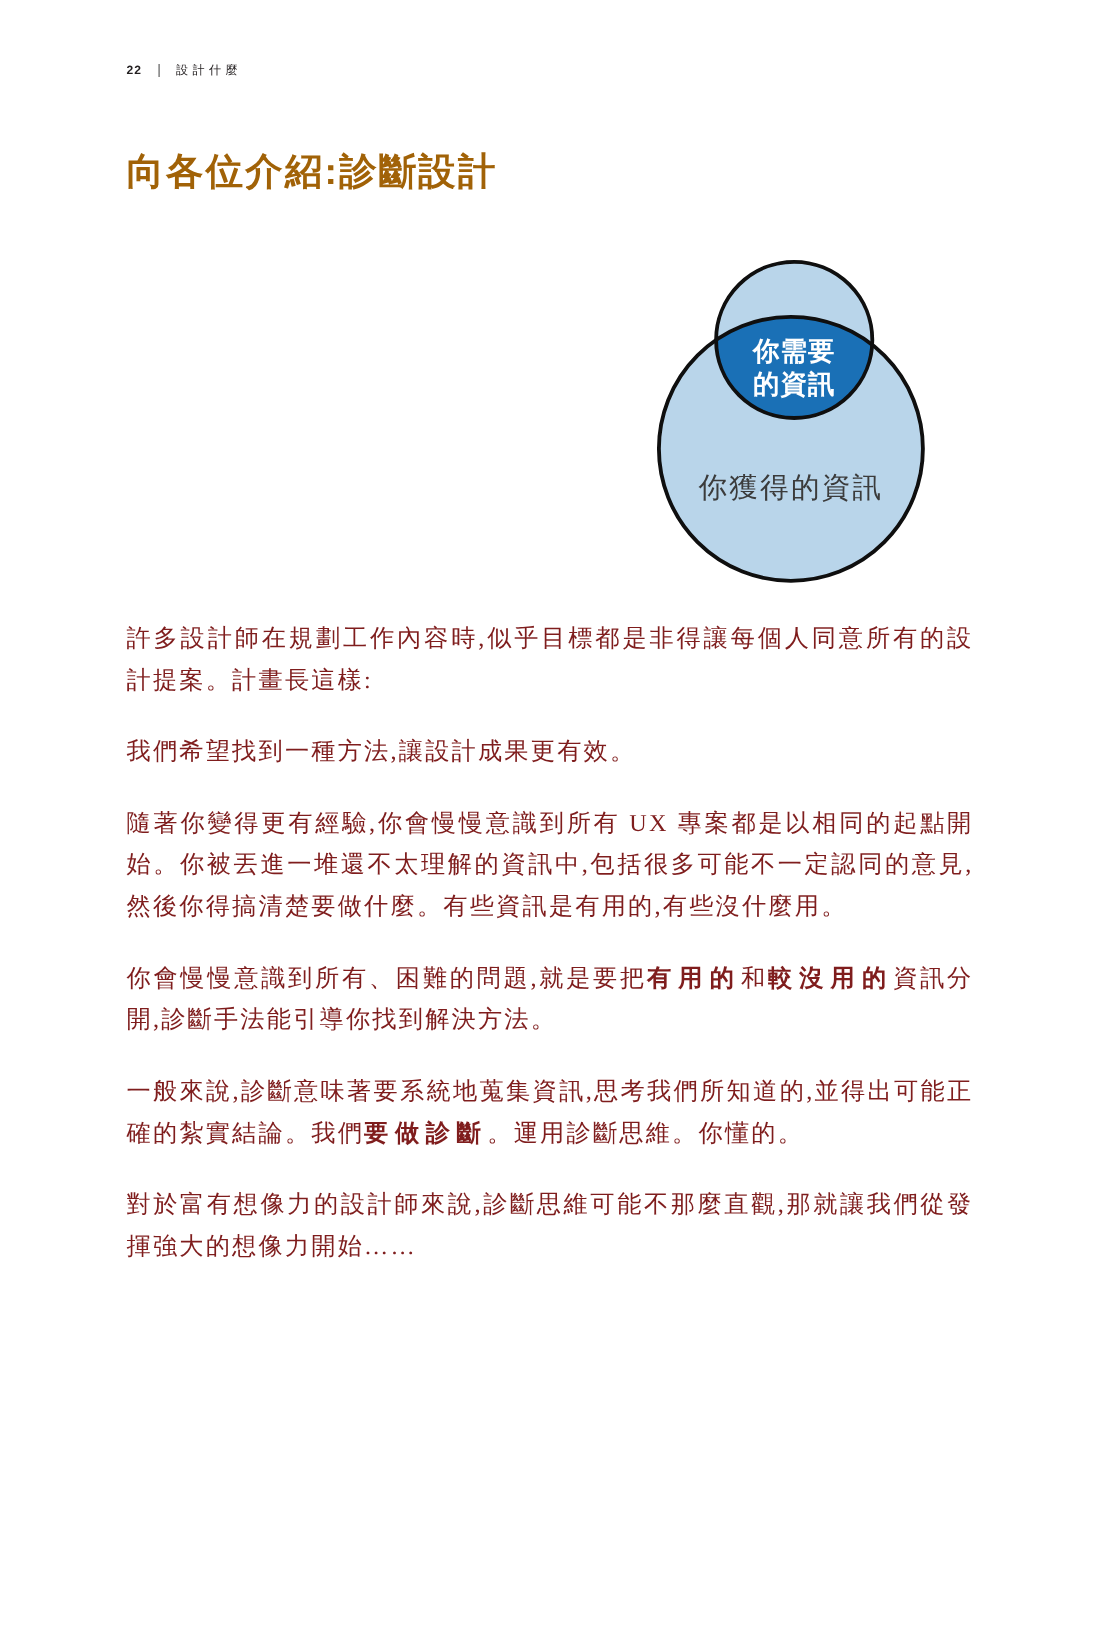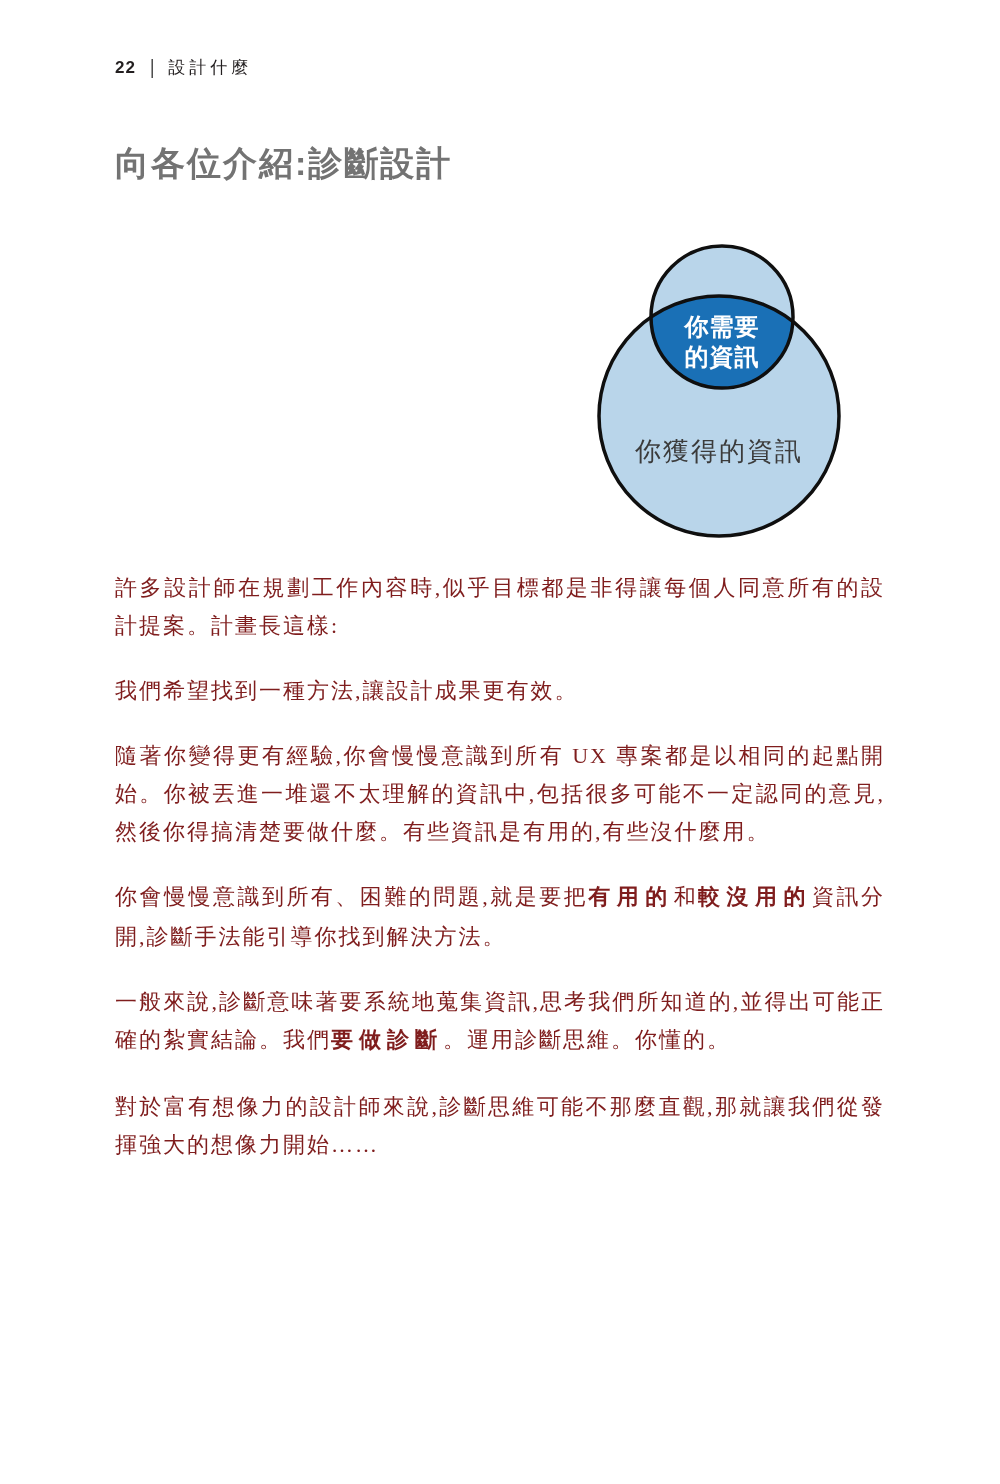--- a/index.html
+++ b/index.html
@@ -13,35 +13,35 @@
     color: #2a2728;
   }
   .content { margin: 0 115px; width: 770px; }
 
   
   .running-head {
     padding-top: 56px;
     display: flex;
     align-items: baseline;
     font-family: "Liberation Sans", "DejaVu Sans", sans-serif;
-    font-size: 17px;
+    font-size: 11px;
     color: #231f20;
   }
   .page-num { font-weight: bold; letter-spacing: 1px; }
   .head-sep { margin: 0 14px; font-weight: 300; color: #3a3a3a; transform: scaleY(1.15); }
   .head-title { letter-spacing: 4px; font-weight: 500; text-align: right; }
 
   
   h1.chapter-title {
     margin: 62px 0 0 0;
     font-family: "Liberation Sans", "DejaVu Sans", sans-serif;
     font-size: 34px;
     font-weight: bold;
     letter-spacing: 2px;
-    color: #737373;
+    color: #a16207;
   }
 
   
   figure.venn { margin: 42px 0 0 0; height: 324px; display: flex; justify-content: flex-end; }
   figure.venn svg { transform: translateX(-8px); }
   .venn-outline { fill: none; stroke-width: 3.5px; }
   .venn-label {
     font-family: "Liberation Sans", "DejaVu Sans", sans-serif;
     text-anchor: middle;
   }
@@ -52,21 +52,21 @@
   .body-copy { margin-top: 16px; }
   p.para {
     margin: 27px 0;
     font-size: 22px;
     line-height: 38px;
     letter-spacing: 2px;
     text-align: justify;
     color: #7f1d1d;
   }
   p.para:first-child { margin-top: 0; }
-  .em { font-weight: bold; letter-spacing: 6px; font-family: Liberation Mono, monospace; }
+  .em { font-weight: bold; letter-spacing: 6px; }
 
   ul.steps {
     list-style: none;
     margin: 20px 0 27px 0;
     padding: 0 0 0 45px;
   }
   ul.steps li {
     font-size: 22px;
     line-height: 43.5px;
     letter-spacing: 2px;

